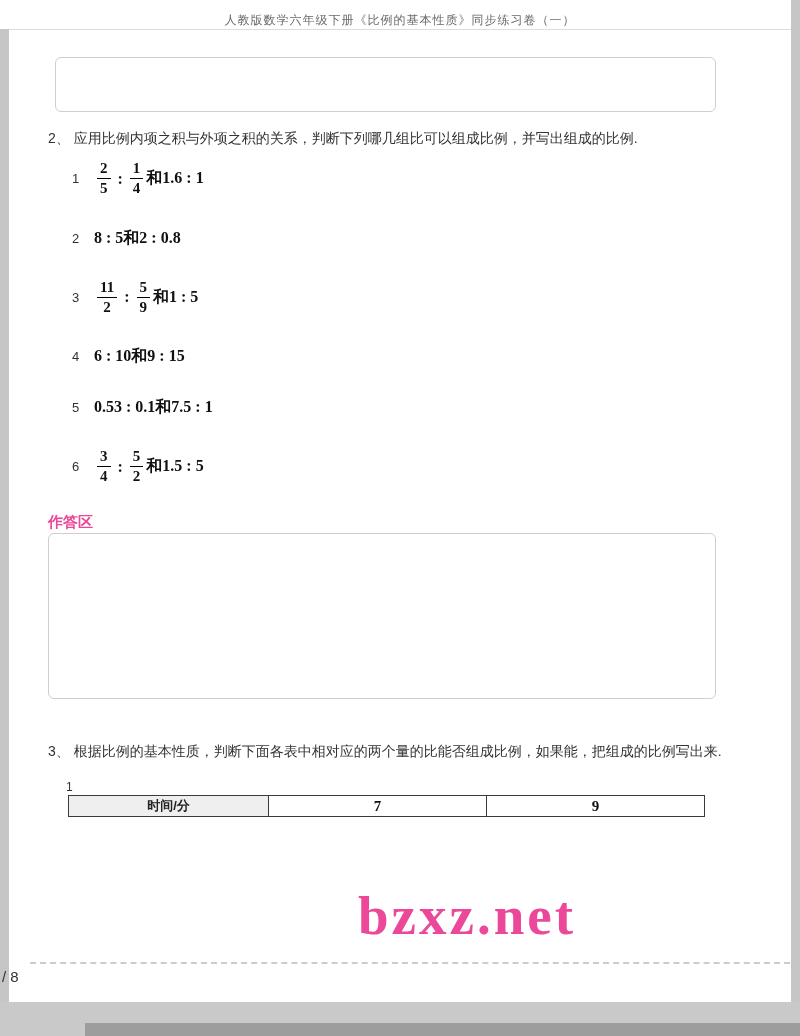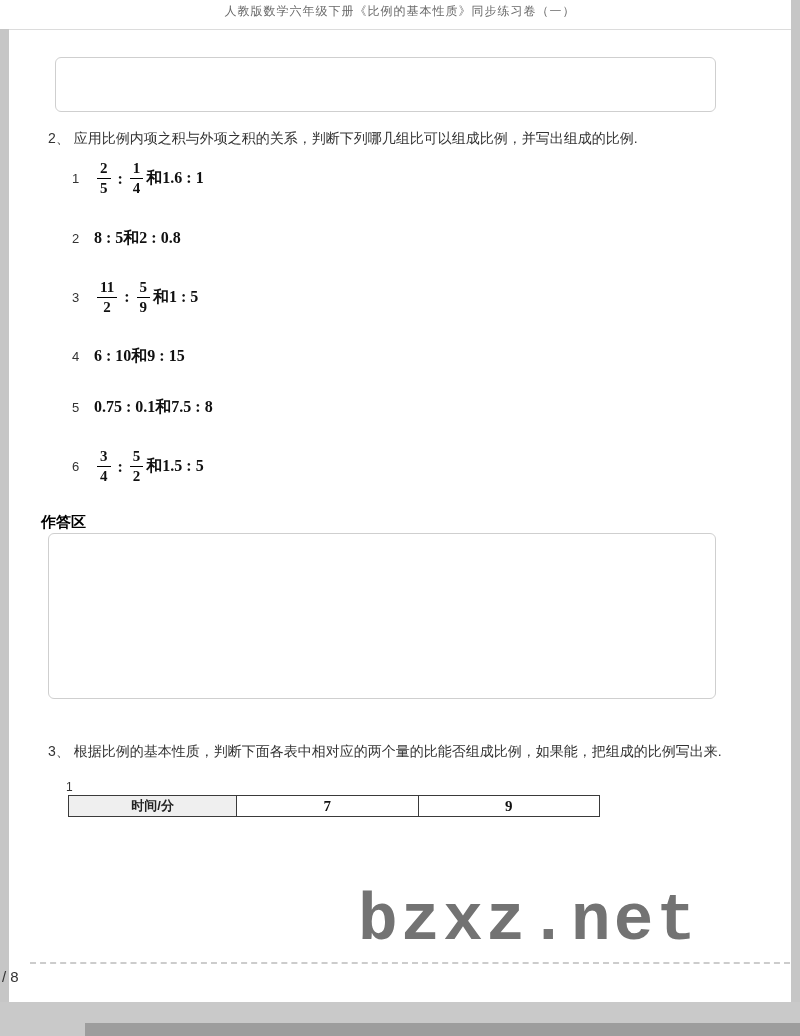--- a/index.html
+++ b/index.html
@@ -8,21 +8,21 @@
   .viewer { position:relative; width:800px; height:1036px; background:#ffffff; overflow:hidden; }
 
   
   .gutter { position:absolute; background:#c6c6c6; }
   .gutter-left  { left:0; top:29px; width:9px;  height:1007px; }
   .gutter-right { right:0; top:0;  width:9px;  height:1036px; }
 
   
   .doc-header { position:absolute; left:0; top:0; width:100%; height:30px;
                 border-bottom:1px solid #dcdcdc; overflow:hidden; text-align:center; }
-  .doc-title { display:inline-block; margin-top:3px; font-size:12px; color:#6a6a6a; letter-spacing:1px; }
+  .doc-title { display:inline-block; margin-top:12px; font-size:12px; color:#6a6a6a; letter-spacing:1px; }
 
   
   .answer-box { position:absolute; border:1px solid #cfcfcf; border-radius:6px; background:#fff; }
   .answer-box.top  { left:55px; top:57px;  width:661px; height:55px; }
   .answer-box.main { left:48px; top:533px; width:668px; height:166px; }
 
   .q-text { position:absolute; left:48px; width:712px; font-size:14px; color:#333; line-height:1.45; }
   .q2-text { top:128px; }
   .q3-text { top:741px; }
 
@@ -32,33 +32,33 @@
   .item-num { font-size:13px; color:#333; margin-right:14px; min-width:8px; }
   .item-math { font-family:"Liberation Serif","DejaVu Serif",serif; font-weight:bold;
                font-size:16px; color:#111; display:flex; align-items:center; }
   .item-math span { white-space:pre; }
   .frac { display:inline-block; vertical-align:middle; text-align:center;
           font-family:"Liberation Serif","DejaVu Serif",serif; font-weight:bold;
           font-size:15px; line-height:1.15; margin:0 3px; }
   .frac .fr-num { display:block; padding:0 3px 1px; border-bottom:1.5px solid #000; }
   .frac .fr-den { display:block; padding:1px 3px 0; }
 
-  .answer-label { position:absolute; left:41px; top:513px; font-size:15px; font-weight:bold; color:#000000; }
+  .answer-label { position:absolute; left:48px; top:513px; font-size:15px; font-weight:bold; color:#ec4899; }
 
   
   .tbl-label { position:absolute; left:66px; top:780px; font-size:12px; color:#333; }
-  .data-table { position:absolute; left:68px; top:795px; width:532px; border-collapse:collapse; }
+  .data-table { position:absolute; left:68px; top:795px; width:637px; border-collapse:collapse; }
   .data-table td { border:1px solid #3a3a3a; height:21px; text-align:center; vertical-align:middle; }
   .data-table td.th-cell { width:200px; background:#efefef; font-size:13px; color:#222; font-weight:bold; }
   .data-table td.val-cell { width:218px; background:#fff; font-family:"Liberation Serif","DejaVu Serif",serif;
                             font-weight:bold; font-size:15px; color:#111; }
 
   
-  .watermark { position:absolute; left:358px; top:884px; font-size:66px; font-weight:bold;
-               color:#737373; letter-spacing:3px; font-family:Liberation Mono, monospace; }
+  .watermark { position:absolute; left:358px; top:884px; font-size:55px; font-weight:bold;
+               color:#ec4899; letter-spacing:3px; font-family:Liberation Serif, serif; }
 
   
   .dash-line { position:absolute; left:30px; top:962px; width:760px; height:0;
                border-top:2px dashed #cccccc; }
   .page-num { position:absolute; left:2px; top:968px; font-size:15px; color:#333; }
 
   
   .footer-band { position:absolute; left:0; top:1002px; width:800px; height:34px; background:#c9c9c9; }
   .footer-bar  { position:absolute; left:85px; top:1023px; width:715px; height:13px; background:#9d9d9d; }
 </style>
@@ -105,21 +105,21 @@
       </div>
       <div class="ratio-item">
         <span class="item-num">4</span>
         <span class="item-math">
           <span>6 : 10和9 : 15</span>
         </span>
       </div>
       <div class="ratio-item">
         <span class="item-num">5</span>
         <span class="item-math">
-          <span>0.75 : 0.1和7.5 : 8</span>
+          <span>0.53 : 0.1和7.5 : 1</span>
         </span>
       </div>
       <div class="ratio-item">
         <span class="item-num">6</span>
         <span class="item-math">
           <span class="frac"><span class="fr-num">3</span><span class="fr-den">4</span></span>
           <span> : </span>
           <span class="frac"><span class="fr-num">5</span><span class="fr-den">2</span></span>
           <span>和1.5 : 5</span>
         </span>

